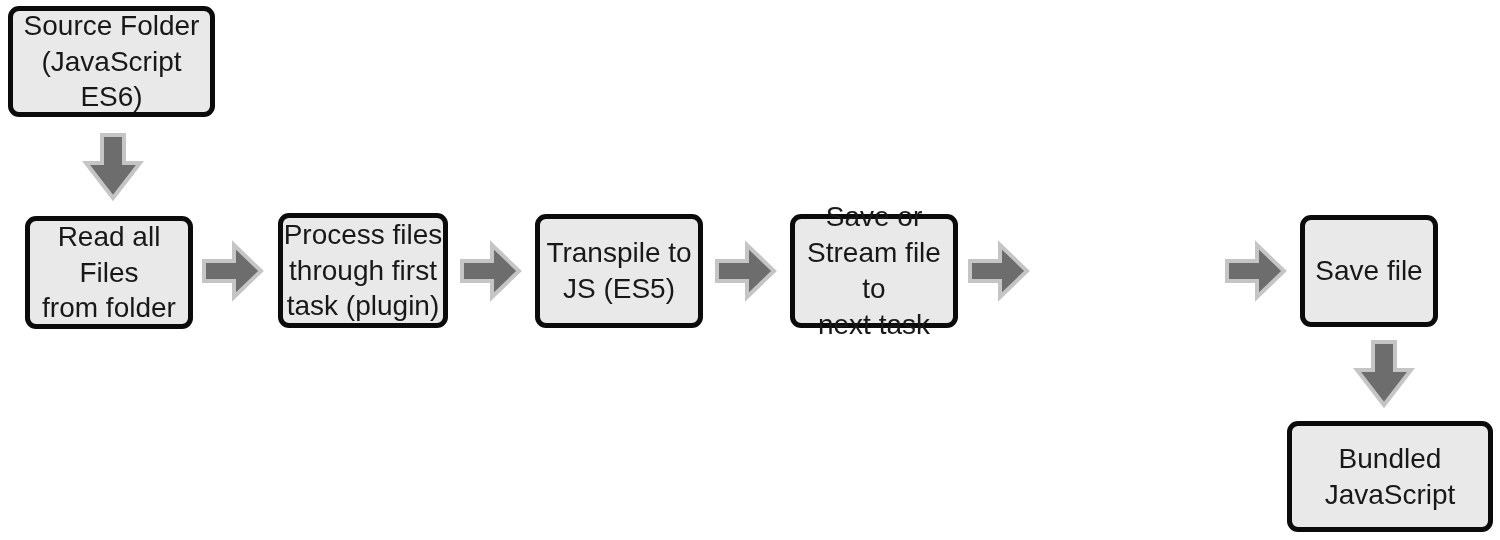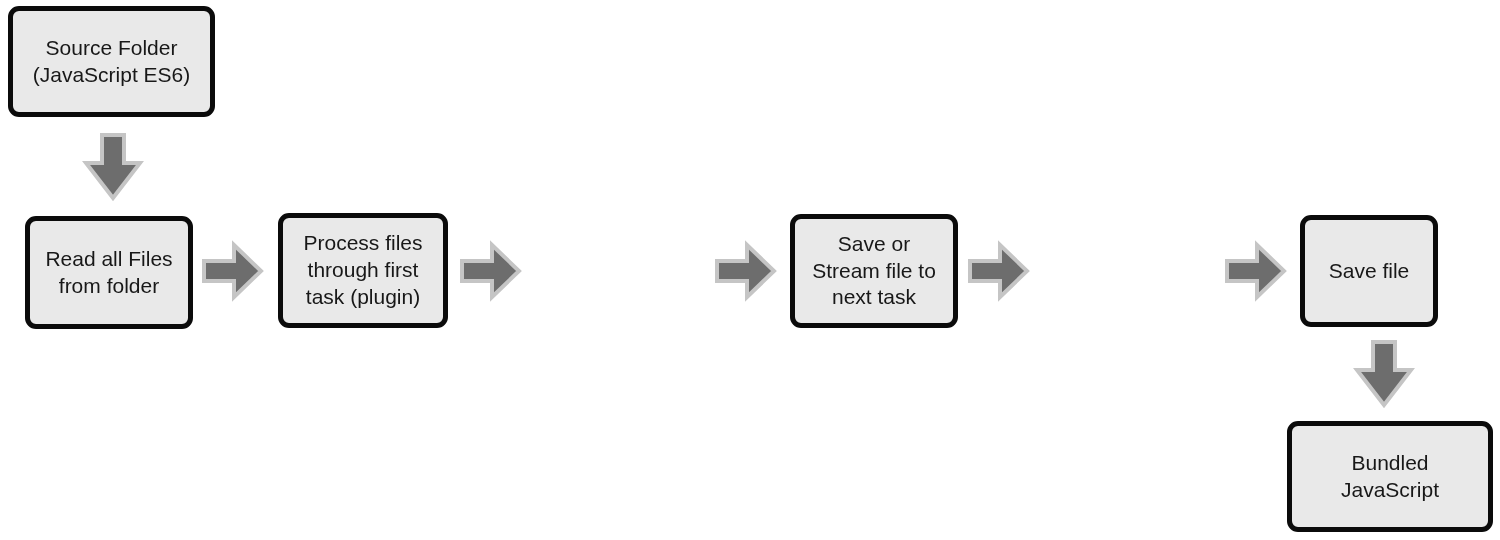--- a/index.html
+++ b/index.html
@@ -18,21 +18,21 @@
   .node {
     position: absolute;
     box-sizing: border-box;
     background: var(--box-fill, #e9e9e9);
     border: 5px solid var(--box-border, #0b0b0b);
     border-radius: 11px;
     display: flex;
     align-items: center;
     justify-content: center;
     text-align: center;
-    font-size: 21px;
+    font-size: 28px;
     line-height: 1.28;
     color: var(--text-color, #181818);
     white-space: pre-line;
     padding: 4px 0;
   }
   .arrow {
     position: absolute;
     display: block;
   }
   .arrow polygon {
@@ -63,20 +63,22 @@
 
 <div class="canvas">
 
   <div class="node n1">Source Folder
 (JavaScript ES6)</div>
   <div class="node n2">Read all Files
 from folder</div>
   <div class="node n3">Process files
 through first
 task (plugin)</div>
+  <div class="node n4">Transpile to
+JS (ES5)</div>
   <div class="node n5">Save or
 Stream file to
 next task</div>
   <div class="node n7">Save file</div>
   <div class="node n8">Bundled
 JavaScript</div>
 
   <svg class="arrow ad1" width="62" height="70" viewBox="0 0 62 70" aria-hidden="true">
     <polygon points="20,2 42,2 42,30 58,30 31,65 4,30 20,30"></polygon>
   </svg>

